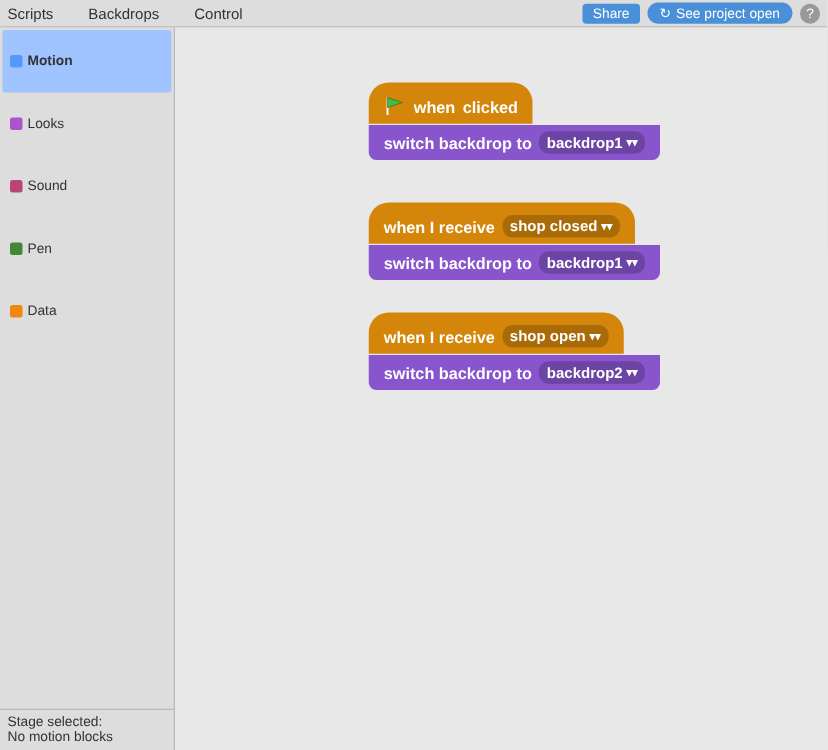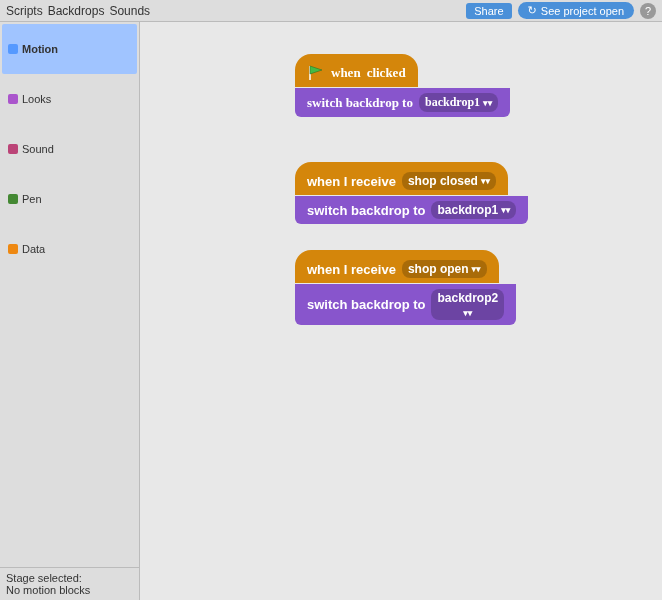--- a/index.html
+++ b/index.html
@@ -3,21 +3,21 @@
   <meta charset="utf-8">
   <style>
     * { box-sizing: border-box; margin: 0; padding: 0; }
     body { font-family: Arial, sans-serif; font-size: 12px; background: #e0e0e0; width: 662px; height: 600px; overflow: hidden; }
 
     
     .top-nav {
       display: flex; align-items: center; justify-content: space-between;
       background: #ddd; border-bottom: 1px solid #bbb; padding: 2px 6px; height: 22px;
     }
-    .top-nav-left { display: flex; gap: 5px; }
+    .top-nav-left { display: flex; gap: 28px; }
     .top-nav-item { font-size: 12px; color: #333; cursor: pointer; }
     .top-nav-right { display: flex; gap: 6px; align-items: center; }
     .share-btn {
       background: #4a90d9; color: white; border: none; border-radius: 3px;
       padding: 2px 8px; font-size: 11px; cursor: pointer;
     }
     .see-project-btn {
       background: #4a90d9; color: white; border: none; border-radius: 12px;
       padding: 2px 10px; font-size: 11px; cursor: pointer; display: flex; align-items: center; gap: 4px;
     }
@@ -100,21 +100,21 @@
 
     
   </style>
 </head>
 <body>
 
 <div class="top-nav">
   <div class="top-nav-left">
     <span class="top-nav-item">Scripts</span>
     <span class="top-nav-item">Backdrops</span>
-    <span class="top-nav-item">Sounds</span>
+    <span class="top-nav-item">Control</span>
   </div>
   <div class="top-nav-right">
     <button class="share-btn">Share</button>
     <button class="see-project-btn">
       <span>↻</span>
       <span>See project open</span>
     </button>
     <div class="help-icon">?</div>
   </div>
 </div>
@@ -149,21 +149,21 @@
       </div>
     </div>
     <div class="stage-info">
       <div>Stage selected:</div>
       <div>No motion blocks</div>
     </div>
   </div>
 
   <div class="script-canvas" id="canvas">
 
-  <div class="script-group" style="top: 32px; left: 155px; font-family: Liberation Serif, serif;">
+  <div class="script-group" style="top: 44px; left: 155px;">
         <div class="s-block s-block-orange s-hat" style="margin-bottom: 1px; border-radius: 16px 16px 0px 0px;">
           <span style="display:inline-flex;align-items:center;">
             <svg width="18" height="18" viewBox="0 0 18 18" xmlns="http://www.w3.org/2000/svg">
   <polygon points="3,2 3,16" stroke="white" stroke-width="1.5" fill="none"></polygon>
   <polygon points="3,2 15,6 3,10" fill="#44bb44" stroke="#226622" stroke-width="0.5"></polygon>
 </svg>
           </span>
           <span style="font-size:13px;font-weight:bold;color:white;">when</span>
           <span style="font-size:13px;font-weight:bold;color:white;">clicked</span>
         </div>
@@ -194,21 +194,21 @@
       <div class="script-group" style="top: 228px; left: 155px;">
         <div class="s-block s-block-orange s-hat" style="margin-bottom: 1px; border-radius: 16px 16px 0px 0px;">
           <span style="font-size:13px;font-weight:bold;color:white;">when I receive</span>
           <span class="s-dd" style="background:rgba(0,0,0,0.2);border-radius:8px;padding:2px 6px;font-size:12px;color:white;display:inline-flex;align-items:center;gap:3px;">
         <span>shop open</span>
         <span class="s-dd-arrow" style="font-size:9px;">▾</span>
       </span>
         </div>
         <div class="s-block s-block-purple s-bottom" style="border-radius: 0px 0px 6px 6px;">
           <span style="font-size:13px;font-weight:bold;color:white;">switch backdrop to</span>
-          <span class="s-dd" style="background:rgba(0,0,0,0.2);border-radius:8px;padding:2px 6px;font-size:12px;color:white;display:inline-flex;align-items:center;gap:3px;flex-direction:column;">
+          <span class="s-dd" style="background:rgba(0,0,0,0.2);border-radius:8px;padding:2px 6px;font-size:12px;color:white;display:inline-flex;align-items:center;gap:3px;">
         <span>backdrop2</span>
         <span class="s-dd-arrow" style="font-size:9px;">▾</span>
       </span>
         </div>
       </div>
     </div>
 
 </div>
 
 </body></html>

